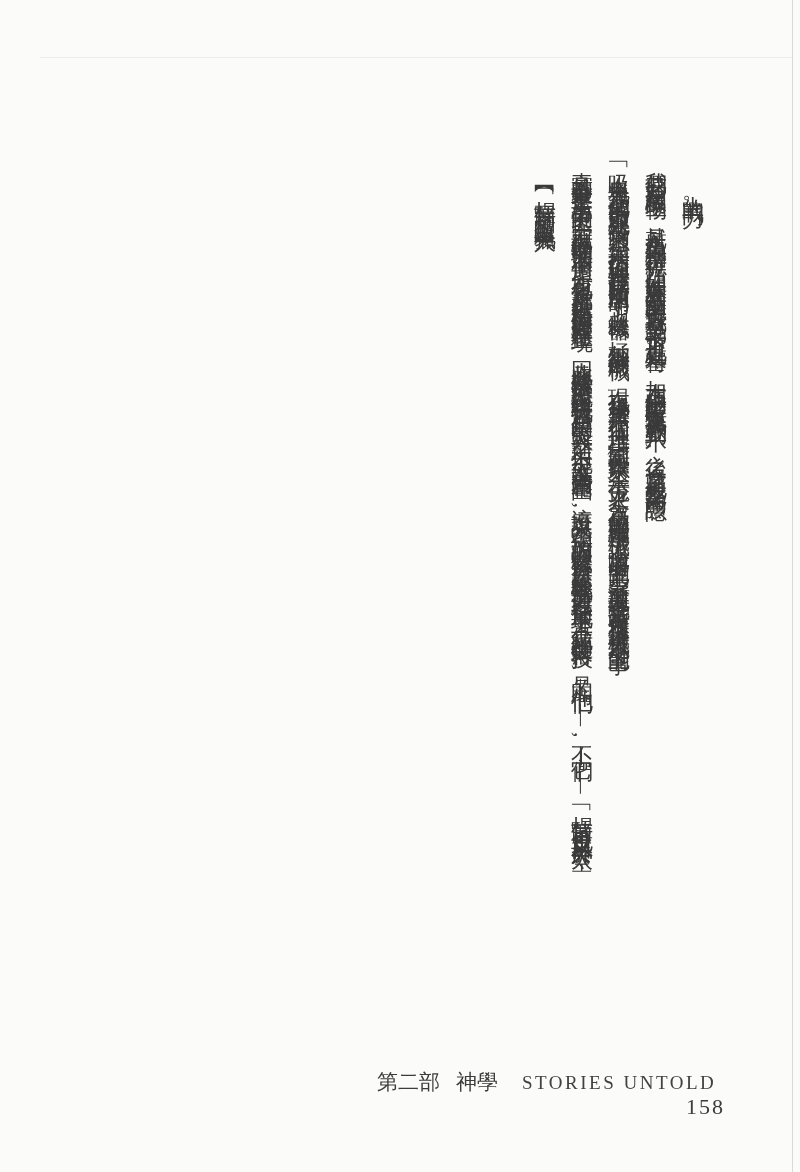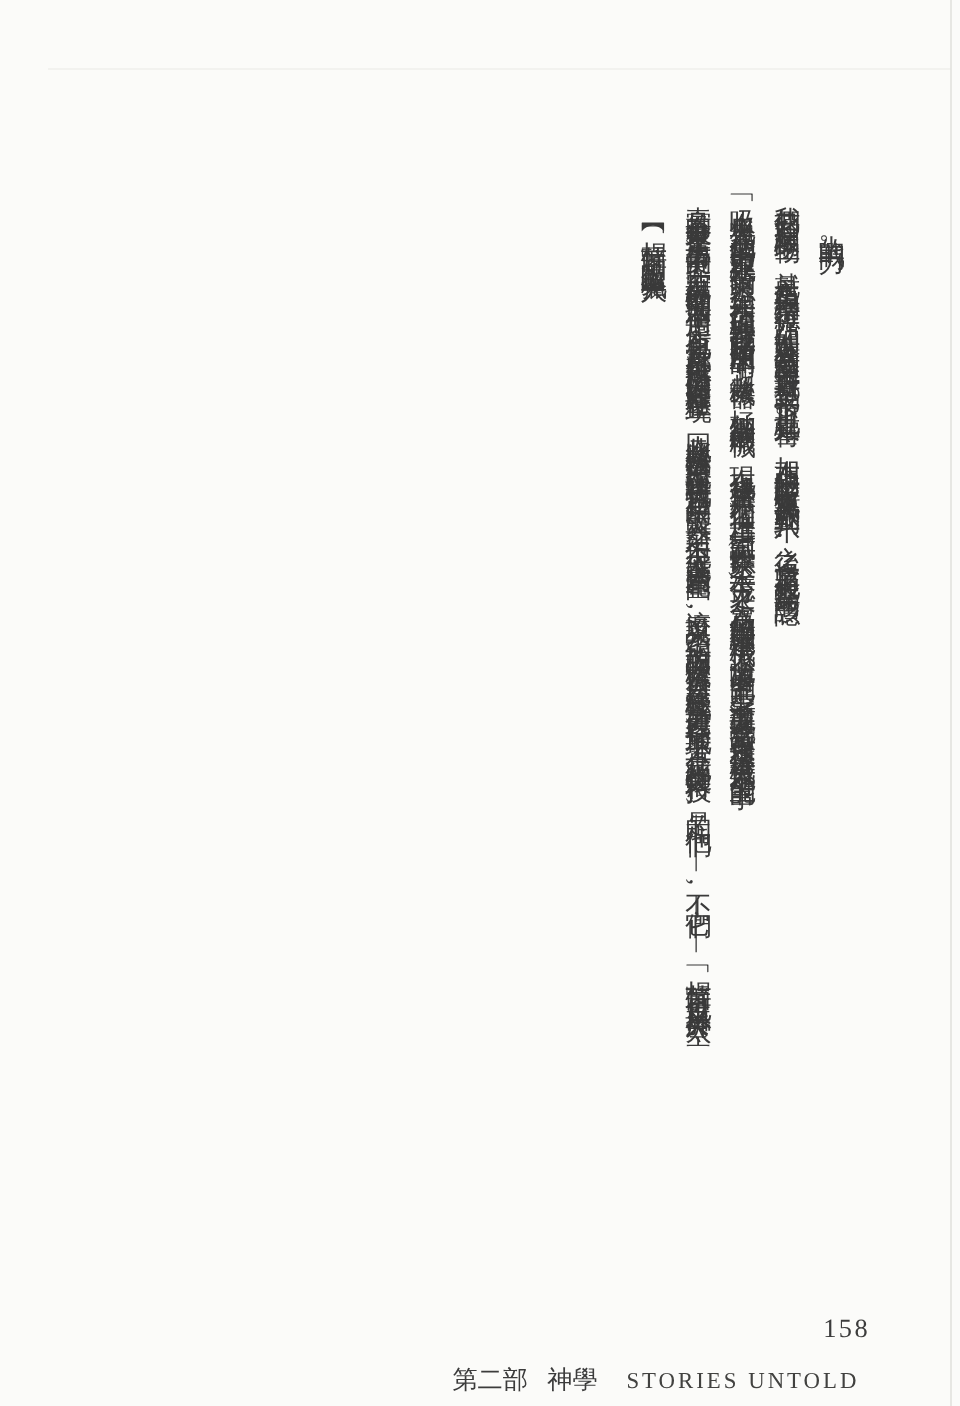--- a/index.html
+++ b/index.html
@@ -37,21 +37,21 @@
     line-height: 37px;
     color: #3a3a3a;
   }
   .text-block p { margin: 0; padding: 0; }
   .indent-2 { text-indent: 48px; }
   .indent-3 { text-indent: 72px; }
   .gap-before { margin-block-start: 37px; } 
   .heading { font-weight: normal; }
 
   .footer {
-    position: absolute; left: 377px; top: 1136px;
+    position: absolute; left: 377px; top: 1068px;
     font-size: 21px; color: #3c3c3c;
     white-space: nowrap;
   }
   .footer .sep-sm { display: inline-block; width: 16px; }
   .footer .sep-lg { display: inline-block; width: 24px; }
   .running-title {
     font-size: 19px;
     letter-spacing: 2.5px;
     color: #424240;
   }

